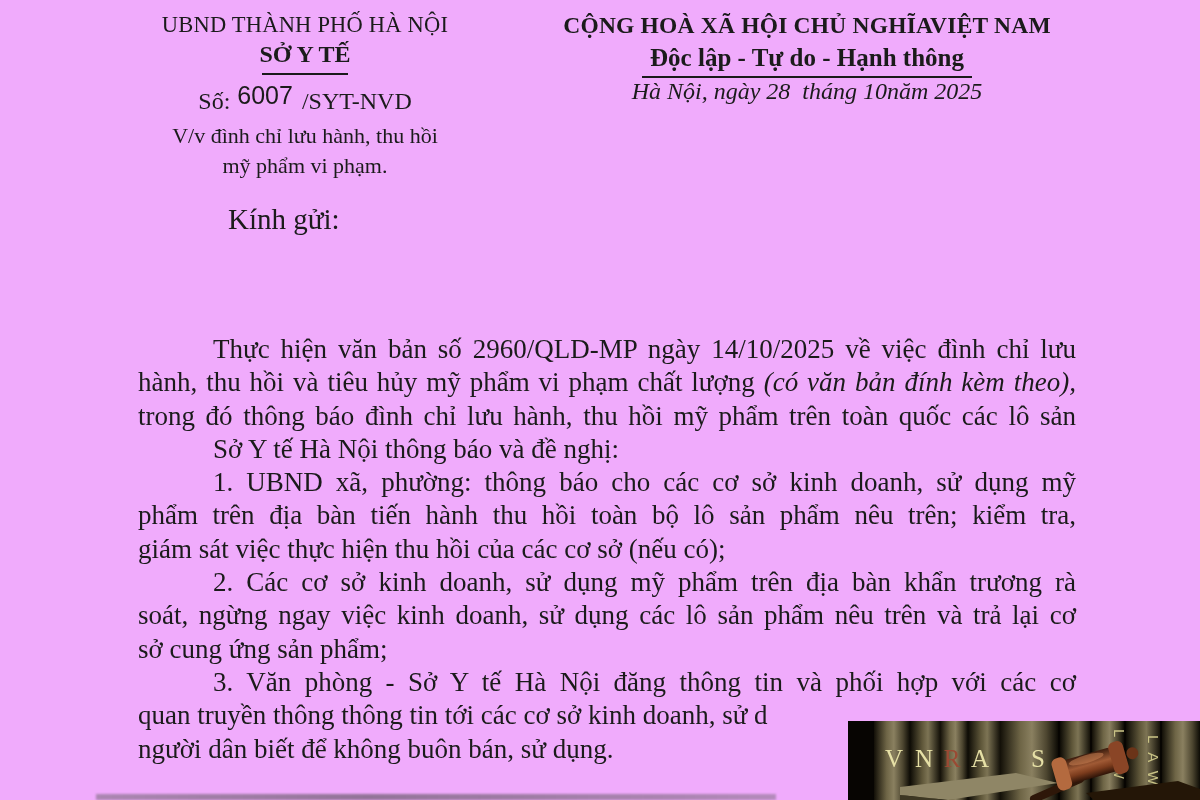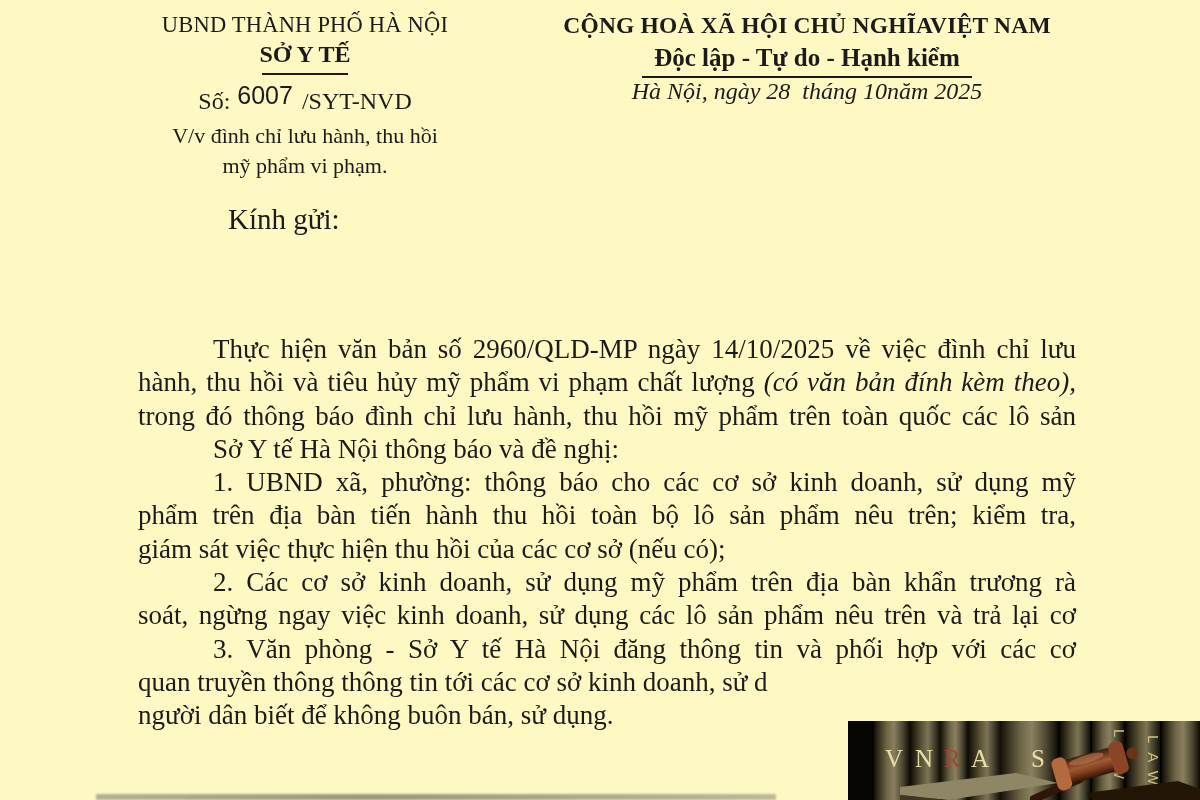--- a/index.html
+++ b/index.html
@@ -1,18 +1,18 @@
 <!DOCTYPE html>
 <html><head>
 <meta charset="utf-8">
 <style>
   html,body{margin:0;padding:0;background:#e8e8e8;}
   .page{
     position:relative;width:1200px;height:800px;overflow:hidden;
-    background:#fef9c3;color:#1b1b1b;
+    background:#f0abfc;color:#1b1b1b;
     font-family:"Liberation Serif", serif;
   }
   
   .hdr-left{position:absolute;left:140px;top:12px;width:330px;text-align:center;}
   .hdr-left .org-parent{font-size:22.5px;letter-spacing:.2px;}
   .hdr-left .org-name{font-size:24px;font-weight:bold;margin-top:3px;}
   .rule{height:2px;background:#1a1a1a;margin:5px auto 0 auto;}
   .rule.small{width:86px;}
   .rule.big{width:330px;margin-top:4px;}
   .so-line{margin-top:11px;font-size:24px;white-space:pre;}
@@ -51,39 +51,40 @@
     <div class="rule small"></div>
     <div class="so-line"><span>Số:</span><span class="so-number">6007</span><span>/SYT-NVD</span></div>
     <div class="subject">
       <div>V/v đình chỉ lưu hành, thu hồi</div>
       <div>mỹ phẩm vi phạm.</div>
     </div>
   </div>
 
   <div class="hdr-right">
     <div class="nation">CỘNG HOÀ XÃ HỘI CHỦ NGHĨAVIỆT NAM</div>
-    <div class="motto">Độc lập - Tự do - Hạnh kiểm</div>
+    <div class="motto">Độc lập - Tự do - Hạnh thông</div>
     <div class="rule big"></div>
     <div class="date-line">Hà Nội, ngày 28  tháng 10năm 2025</div>
   </div>
 
   <div class="recipients">
     <div class="kg-label">Kính gửi:</div>
   </div>
 
   <div class="body-lines">
       <div class="bline j ind"><span>Thực hiện văn bản số 2960/QLD-MP ngày 14/10/2025 về việc đình chỉ lưu</span></div>
       <div class="bline j"><span>hành, thu hồi và tiêu hủy mỹ phẩm vi phạm chất lượng </span><em>(có văn bản đính kèm theo),</em></div>
       <div class="bline j"><span>trong đó thông báo đình chỉ lưu hành, thu hồi mỹ phẩm trên toàn quốc các lô sản</span></div>
       <div class="bline ind"><span>Sở Y tế Hà Nội thông báo và đề nghị:</span></div>
       <div class="bline j ind"><span>1. UBND xã, phường: thông báo cho các cơ sở kinh doanh, sử dụng mỹ</span></div>
       <div class="bline j"><span>phẩm trên địa bàn tiến hành thu hồi toàn bộ lô sản phẩm nêu trên; kiểm tra,</span></div>
       <div class="bline"><span>giám sát việc thực hiện thu hồi của các cơ sở (nếu có);</span></div>
       <div class="bline j ind"><span>2. Các cơ sở kinh doanh, sử dụng mỹ phẩm trên địa bàn khẩn trương rà</span></div>
       <div class="bline j"><span>soát, ngừng ngay việc kinh doanh, sử dụng các lô sản phẩm nêu trên và trả lại cơ</span></div>
+      <div class="bline"><span>sở cung ứng sản phẩm;</span></div>
       <div class="bline j ind"><span>3. Văn phòng - Sở Y tế Hà Nội đăng thông tin và phối hợp với các cơ</span></div>
       <div class="bline"><span>quan truyền thông thông tin tới các cơ sở kinh doanh, sử d</span></div>
       <div class="bline"><span>người dân biết để không buôn bán, sử dụng.</span></div>
     </div>
 
   <div class="cutoff"></div>
 
   <div class="watermark">
     <svg width="352" height="79" viewBox="0 0 352 79">
       <defs>

